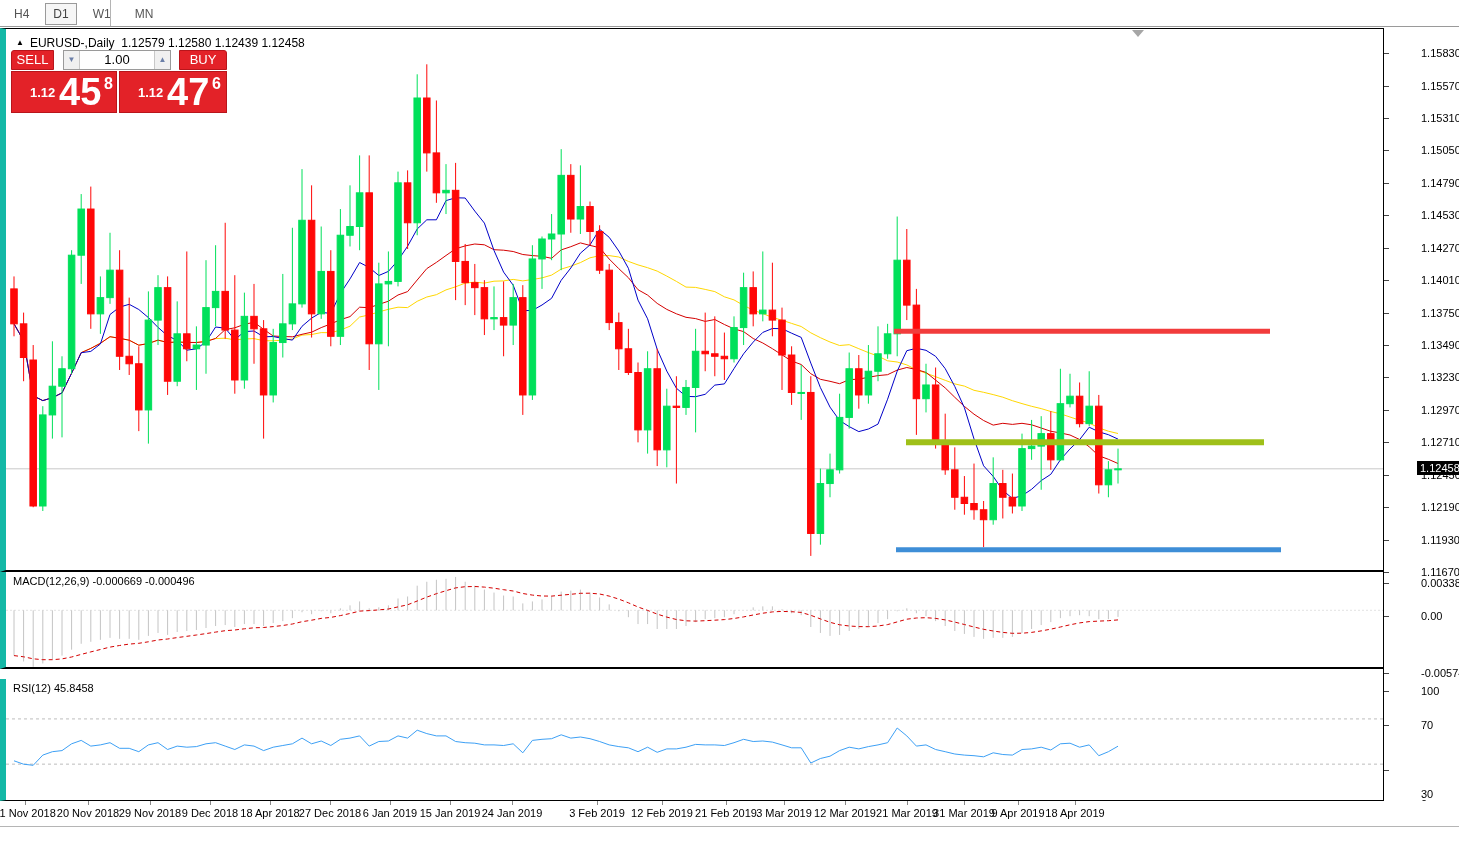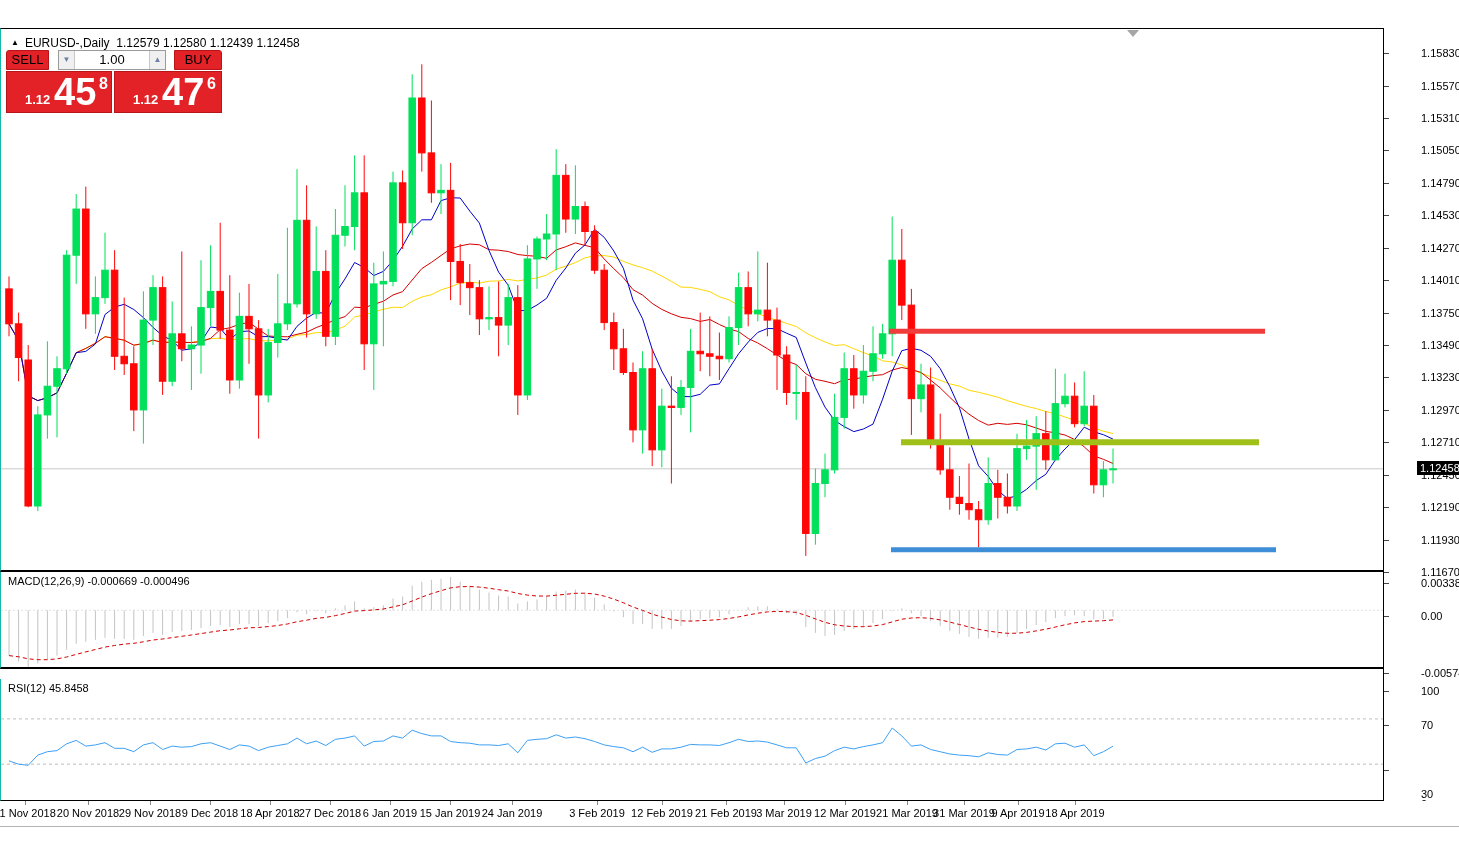--- a/index.html
+++ b/index.html
@@ -9,58 +9,58 @@
 
   
   .toolbar { position:absolute; left:0; top:0; width:1459px; height:27px;
              background:#ffffff; border-bottom:1px solid #9a9a9a; }
   .tf-btn { position:relative; display:inline-block; margin:3px 2px 0 6px; padding:3px 7px;
             font-size:12px; color:#555; cursor:default; border:1px solid transparent; }
   .tf-btn.active { background:#f6f6f6; border:1px solid #9a9a9a; color:#444; }
   .tb-sep { position:absolute; left:110px; top:0; width:1px; height:26px; background:#b4b4b4; }
 
   
-  .pane { position:absolute; left:0; background:#fff; border-left:1px solid #14b8a6; }
+  .pane { position:absolute; left:0; background:#fff; border-left:6px solid #14b8a6; }
   .main-pane { top:28px; width:1383px; height:544px; border-top:1px solid #000; border-bottom:2px solid #000; }
   .macd-pane { top:572px; width:1383px; height:97px; border-bottom:2px solid #000; }
   .rsi-pane  { top:679px; width:1383px; height:122px; border-bottom:1px solid #000; }
   .pane svg { position:absolute; left:0; top:0; }
   .pane-label { position:absolute; left:7px; top:3px; font-size:11px; color:#000; white-space:pre; }
 
   
   .axis-col { position:absolute; left:1383px; top:28px; width:76px; height:773px;
               background:#fff; border-left:1px solid #000; }
   .ax-label { position:absolute; left:37px; font-size:11px; color:#000; white-space:nowrap; }
   .ax-tick  { position:absolute; left:0; width:5px; height:1px; background:#444; }
   .price-tag { position:absolute; left:33px; width:43px; height:14px; background:#000;
                color:#fff; font-size:11px; line-height:14px; padding-left:3px; }
 
   
   .quote-line { position:absolute; left:10px; top:7px; font-size:12px; color:#000; }
   .quote-line .tri { font-size:8px; vertical-align:2px; margin-right:6px; }
   .oc { position:absolute; left:5px; top:21px; width:216px; }
   .oc-row1 { position:relative; height:20px; }
   .btn-red { position:absolute; top:0; height:20px; background:#e32228; border:1px solid #b8151b;
-             color:#000000; font-size:13px; text-align:center; line-height:18px; cursor:pointer; }
+             color:#ffffff; font-size:13px; text-align:center; line-height:18px; cursor:pointer; }
   .sell-btn { left:0; width:43px; border-radius:3px 0 0 0; }
   .buy-btn  { left:168px; width:48px; border-radius:0 3px 0 0; }
   .spin { position:absolute; left:52px; top:0; width:108px; height:20px; background:#fff;
           border:1px solid #9a9a9a; }
   .spin-btn { position:absolute; top:0; width:16px; height:18px; background:#f0f0f0;
               color:#6b7fa8; font-size:8px; text-align:center; line-height:18px; cursor:pointer; }
   .spin-down { left:0; border-right:1px solid #c8c8c8; }
   .spin-up { right:0; border-left:1px solid #c8c8c8; }
   .spin-val { position:absolute; left:20px; right:20px; top:0; height:18px; font-size:13px;
               text-align:center; line-height:18px; color:#000; }
   .oc-row2 { position:relative; height:42px; margin-top:1px; }
   .px-box { position:absolute; top:0; height:42px; background:#e32228; border:1px solid #b8151b;
             color:#fff; cursor:pointer; }
   .px-sell { left:0; width:106px; }
   .px-buy { left:108px; width:108px; }
-  .px-pre { position:absolute; bottom:5px; left:18px; font-size:13px; font-weight:bold; }
+  .px-pre { position:absolute; bottom:12px; left:18px; font-size:13px; font-weight:bold; }
   .px-big { position:absolute; bottom:-1px; left:47px; font-size:38px; font-weight:bold; line-height:42px; }
   .px-sup { position:absolute; top:3px; left:92px; font-size:16px; font-weight:bold; }
 
   .shift-marker { position:absolute; left:1126px; top:1px; width:0; height:0;
                   border-left:6px solid transparent; border-right:6px solid transparent;
                   border-top:7px solid #a6a6a6; }
 
   
   .date-axis { position:absolute; left:0; top:801px; width:1459px; height:26px;
                background:#fff; border-bottom:1px solid #b5b5b5; }
@@ -74,20 +74,24 @@
   .tab { display:inline-block; position:relative; margin-left:6px; padding:3px 12px;
          font-size:12px; color:#5a5a5a; cursor:pointer; }
   .tab.active { background:#fff; border:1px solid #8a8a8a; color:#000; }
   .tab-div { display:inline-block; color:#9a9a9a; font-size:12px; margin:0 2px; }
 </style>
 </head>
 <body>
 
 <div class="app">
 
+  <div class="toolbar">
+    <span id="tf-buttons"><span class="tf-btn">H4</span><span class="tf-btn active">D1</span><span class="tf-btn">W1</span><span class="tf-btn">MN</span></span>
+    <span class="tb-sep"></span>
+  </div>
 
   <div class="pane main-pane">
     <svg id="svg-main" width="1382" height="544">
         <line x1="0" x2="1382" y1="439.81651376146937" y2="439.81651376146937" stroke="#c8c8c8" stroke-width="1"></line>
         <polyline points="8,294.8 17.6,311.7 27.2,366.8 36.8,371.6 46.4,368.7 56,363.9 65.6,344.2 75.2,323.7 84.8,319.4 94.39999999999999,314.3 104,307.7 113.6,309.3 123.19999999999999,311.2 132.8,316.2 142.4,314.5 152,311.1 161.6,313.5 171.2,313.0 180.79999999999998,313.4 190.4,313.5 200,311.8 209.6,309.6 219.2,309.2 228.79999999999998,310.9 238.39999999999998,310.0 248,309.6 257.6,311.7 267.2,311.8 276.8,311.2 286.4,310.0 296,306.1 305.59999999999997,305.5 315.2,303.6 324.8,303.7 334.4,301.1 344,297.2 353.59999999999997,288.0 363.2,285.9 372.8,282.9 382.4,280.3 392,278.2 401.59999999999997,278.6 411.2,272.3 420.8,268.0 430.4,265.7 440,260.9 449.59999999999997,257.8 459.2,254.1 468.79999999999995,253.1 478.4,254.1 488,252.2 497.59999999999997,251.9 507.2,250.4 516.8,251.9 526.4,250.5 536,248.9 545.6,246.1 555.1999999999999,240.1 564.8,237.2 574.4,233.6 584,228.8 593.6,226.7 603.1999999999999,226.6 612.8,228.0 622.4,232.4 632,235.9 641.6,238.7 651.1999999999999,242.1 660.8,247.1 670.4,252.4 680,258.1 689.6,258.4 699.1999999999999,260.4 708.8,262.6 718.4,267.8 728,270.9 737.6,276.4 747.1999999999999,281.2 756.8,284.6 766.4,288.4 776,291.2 785.6,294.4 795.1999999999999,297.5 804.8,303.8 814.4,308.7 824,313.0 833.6,316.5 843.1999999999999,315.7 852.8,319.7 862.4,323.6 872,327.1 881.6,331.8 891.1999999999999,333.0 900.8,335.9 910.4,340.8 920,344.2 929.5999999999999,347.7 939.1999999999999,351.3 948.8,354.9 958.4,357.1 968,361.3 977.5999999999999,363.3 987.1999999999999,365.6 996.8,368.2 1006.4,371.7 1016,374.6 1025.6,377.3 1035.2,379.6 1044.8,382.5 1054.3999999999999,384.8 1064,388.0 1073.6,391.2 1083.2,394.0 1092.8,398.9 1102.3999999999999,402.2 1112,404.5" fill="none" stroke="#ffd700" stroke-width="1" stroke-dasharray="none"></polyline>
         <polyline points="8,294.8 17.6,311.7 27.2,366.8 36.8,371.6 46.4,368.7 56,363.9 65.6,344.2 75.2,323.7 84.8,319.4 94.39999999999999,314.3 104,307.7 113.6,309.3 123.19999999999999,311.2 132.8,316.2 142.4,314.5 152,311.1 161.6,313.5 171.2,313.0 180.79999999999998,313.4 190.4,313.5 200,312.7 209.6,309.4 219.2,300.6 228.79999999999998,298.8 238.39999999999998,295.3 248,293.3 257.6,300.3 267.2,307.0 276.8,307.5 286.4,307.8 296,305.3 305.59999999999997,303.2 315.2,298.6 324.8,294.9 334.4,290.7 344,287.6 353.59999999999997,278.2 363.2,278.7 372.8,275.4 382.4,272.2 392,266.0 401.59999999999997,262.6 411.2,251.0 420.8,239.6 430.4,233.4 440,226.5 449.59999999999997,219.8 459.2,216.9 468.79999999999995,215.0 478.4,215.8 488,220.7 497.59999999999997,221.2 507.2,222.5 516.8,225.5 526.4,226.6 536,227.3 545.6,229.3 555.1999999999999,220.9 564.8,217.7 574.4,213.9 584,216.4 593.6,218.7 603.1999999999999,230.0 612.8,239.7 622.4,248.7 632,260.7 641.6,266.1 651.1999999999999,274.4 660.8,280.4 670.4,284.8 680,288.3 689.6,289.6 699.1999999999999,292.4 708.8,290.5 718.4,295.5 728,299.9 737.6,302.6 747.1999999999999,309.5 756.8,314.0 766.4,319.7 776,325.9 785.6,332.0 795.1999999999999,335.5 804.8,344.7 814.4,350.3 824,352.3 833.6,354.7 843.1999999999999,350.7 852.8,350.1 862.4,348.3 872,346.6 881.6,345.7 891.1999999999999,341.1 900.8,338.5 910.4,340.5 920,343.4 929.5999999999999,351.1 939.1999999999999,358.9 948.8,368.3 958.4,377.4 968,385.2 977.5999999999999,391.5 987.1999999999999,396.1 996.8,394.3 1006.4,395.4 1016,394.3 1025.6,395.8 1035.2,399.0 1044.8,402.3 1054.3999999999999,403.9 1064,406.0 1073.6,410.5 1083.2,417.8 1092.8,426.8 1102.3999999999999,430.3 1112,434.5" fill="none" stroke="#d40000" stroke-width="1" stroke-dasharray="none"></polyline>
         <polyline points="8,294.8 17.6,311.7 27.2,366.8 36.8,371.6 46.4,368.7 56,363.9 65.6,344.2 75.2,323.7 84.8,322.4 94.39999999999999,315.0 104,285.5 113.6,278.1 123.19999999999999,275.3 132.8,280.5 142.4,288.6 152,298.4 161.6,306.8 171.2,311.4 180.79999999999998,321.2 190.4,319.8 200,312.8 209.6,298.0 219.2,299.2 228.79999999999998,310.7 238.39999999999998,302.6 248,302.0 257.6,307.8 267.2,307.5 276.8,309.5 286.4,311.1 296,297.3 305.59999999999997,289.1 315.2,283.4 324.8,284.4 334.4,264.4 344,249.9 353.59999999999997,233.5 363.2,238.5 372.8,246.5 382.4,242.4 392,231.4 401.59999999999997,217.2 411.2,200.0 420.8,190.8 430.4,190.8 440,171.6 449.59999999999997,168.8 459.2,169.0 468.79999999999995,182.1 478.4,194.1 488,221.5 497.59999999999997,243.1 507.2,256.2 516.8,281.7 526.4,281.4 536,276.0 545.6,269.3 555.1999999999999,251.3 564.8,239.0 574.4,224.2 584,215.9 593.6,200.3 603.1999999999999,208.3 612.8,222.0 622.4,239.3 632,271.1 641.6,289.8 651.1999999999999,320.3 660.8,342.1 670.4,359.2 680,367.4 689.6,367.7 699.1999999999999,365.3 708.8,356.1 718.4,354.9 728,339.6 737.6,324.8 747.1999999999999,313.1 756.8,303.4 766.4,299.5 776,299.7 785.6,304.2 795.1999999999999,308.4 804.8,334.1 814.4,358.6 824,378.1 833.6,391.5 843.1999999999999,397.6 852.8,402.6 862.4,400.0 872,395.1 881.6,370.2 891.1999999999999,342.2 900.8,321.7 910.4,319.3 920,321.3 929.5999999999999,327.3 939.1999999999999,339.6 948.8,357.5 958.4,378.7 968,409.9 977.5999999999999,436.8 987.1999999999999,447.4 996.8,461.4 1006.4,469.4 1016,466.7 1025.6,460.3 1035.2,451.6 1044.8,445.3 1054.3999999999999,430.8 1064,419.9 1073.6,410.7 1083.2,398.2 1092.8,402.8 1102.3999999999999,405.7 1112,410.1" fill="none" stroke="#0000c8" stroke-width="1" stroke-dasharray="none"></polyline>
         <line x1="8" x2="8" y1="247.4201834862395" y2="307.31009174311936" stroke="#ff0707" stroke-width="1"></line>
         <rect x="4.75" y="259.89724770642164" width="6.5" height="34.93577981651276" fill="#ff0707" stroke="#ff0707"></rect>
         <line x1="17.6" x2="17.6" y1="283.60366972477055" y2="352.22752293578066" stroke="#ff0707" stroke-width="1"></line>

